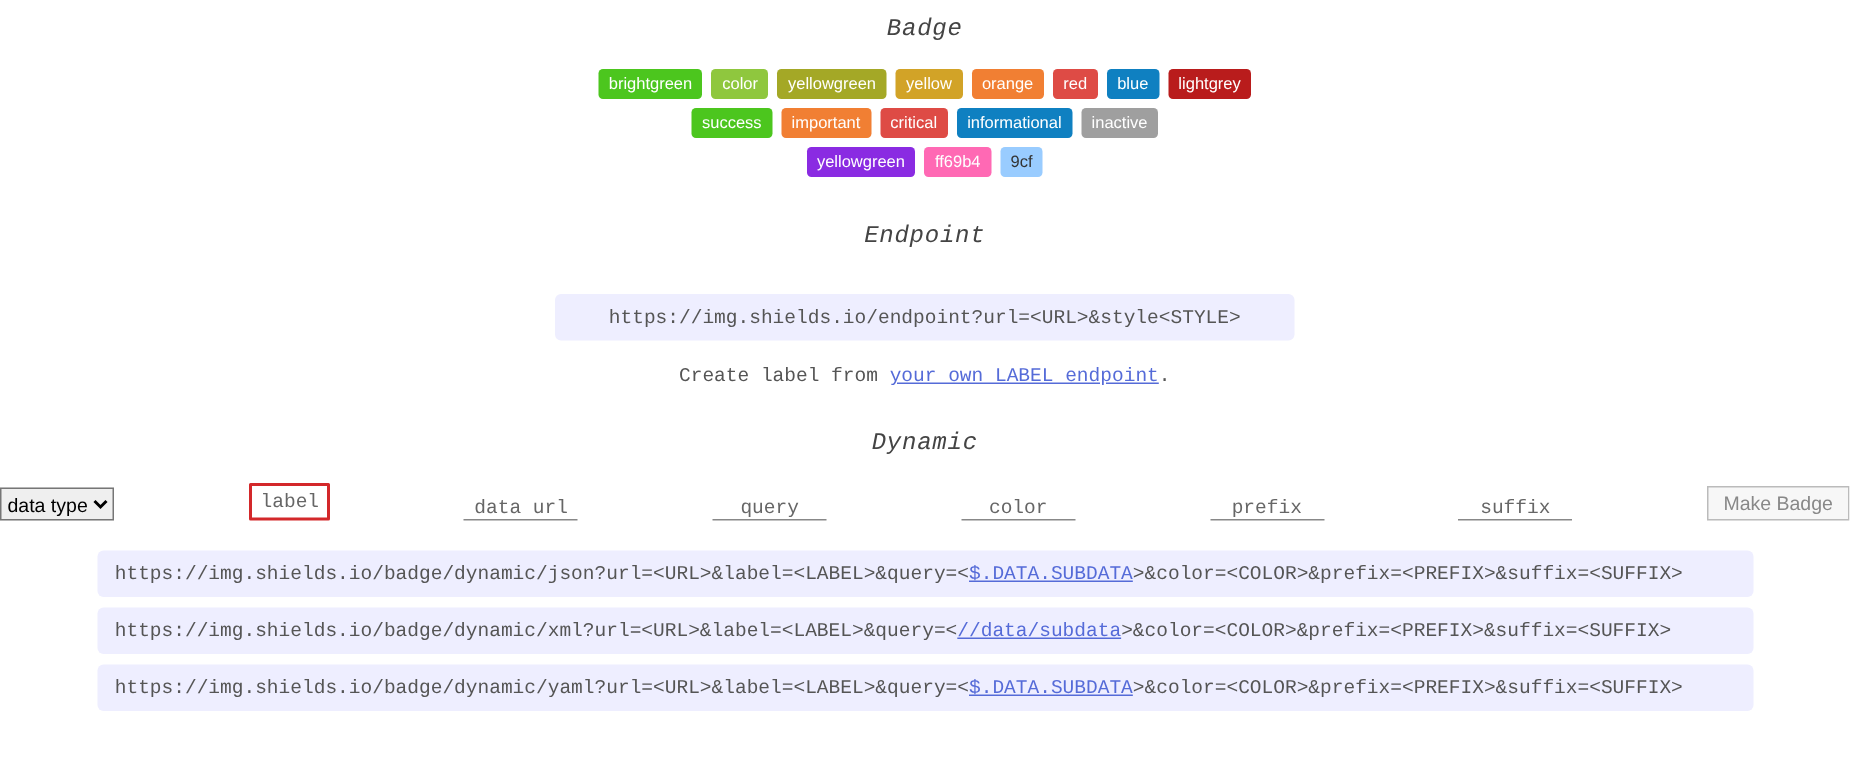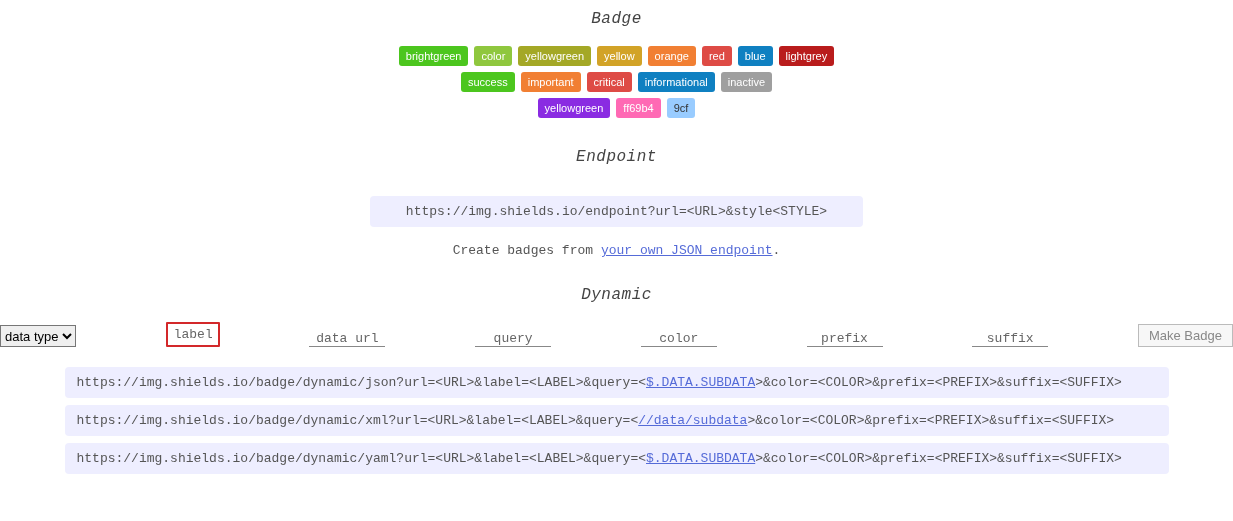--- a/index.html
+++ b/index.html
@@ -150,21 +150,21 @@
         <span class="badge" style="background: rgb(138, 43, 226);">yellowgreen</span>
         <span class="badge" style="background: rgb(255, 105, 180);">ff69b4</span>
         <span class="badge dark-text" style="background: rgb(153, 204, 255);">9cf</span>
       </div>
     </div>
 
   
   <h3 style="margin-top:30px">Endpoint</h3>
   <div class="code-block">https://img.shields.io/endpoint?url=&lt;URL&gt;&amp;style&lt;STYLE&gt;</div>
   <div class="desc">
-    <span>Create badges from </span><a href="#">your own JSON endpoint</a><span>.</span>
+    <span>Create label from </span><a href="#">your own LABEL endpoint</a><span>.</span>
   </div>
 
   
   <h3>Dynamic</h3>
 
   <div class="form-row">
     <select class="select">
       <option>data type</option>
     </select>
     <input class="text-input highlight" style="width: 38px;" placeholder="label">

